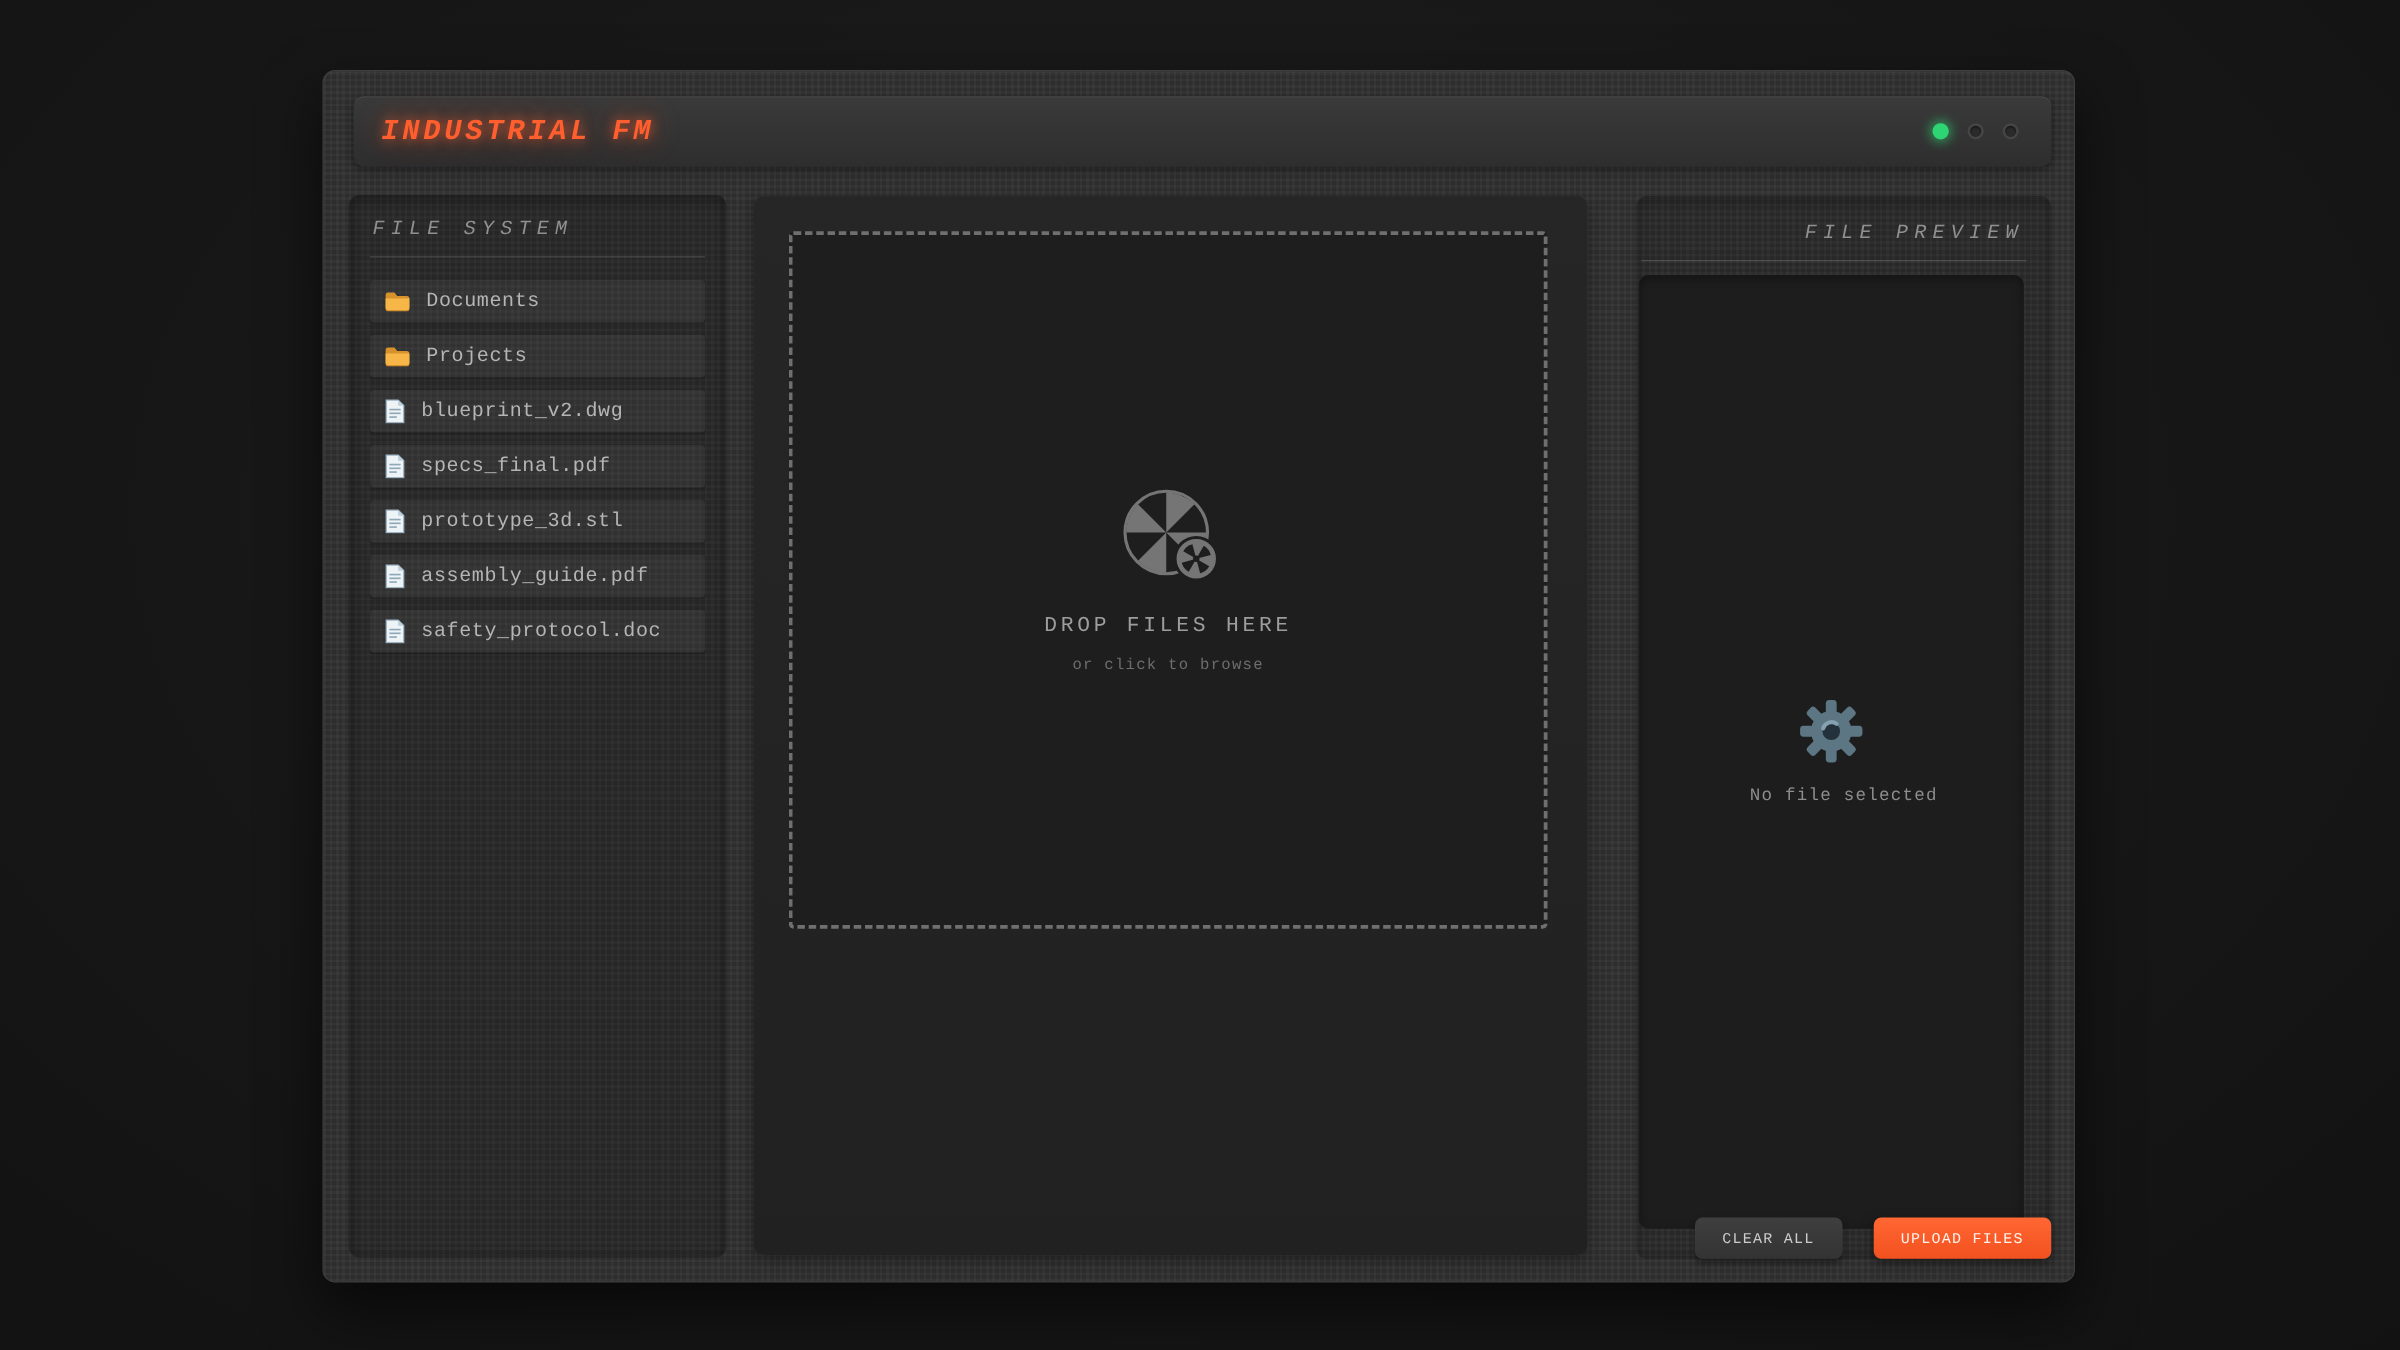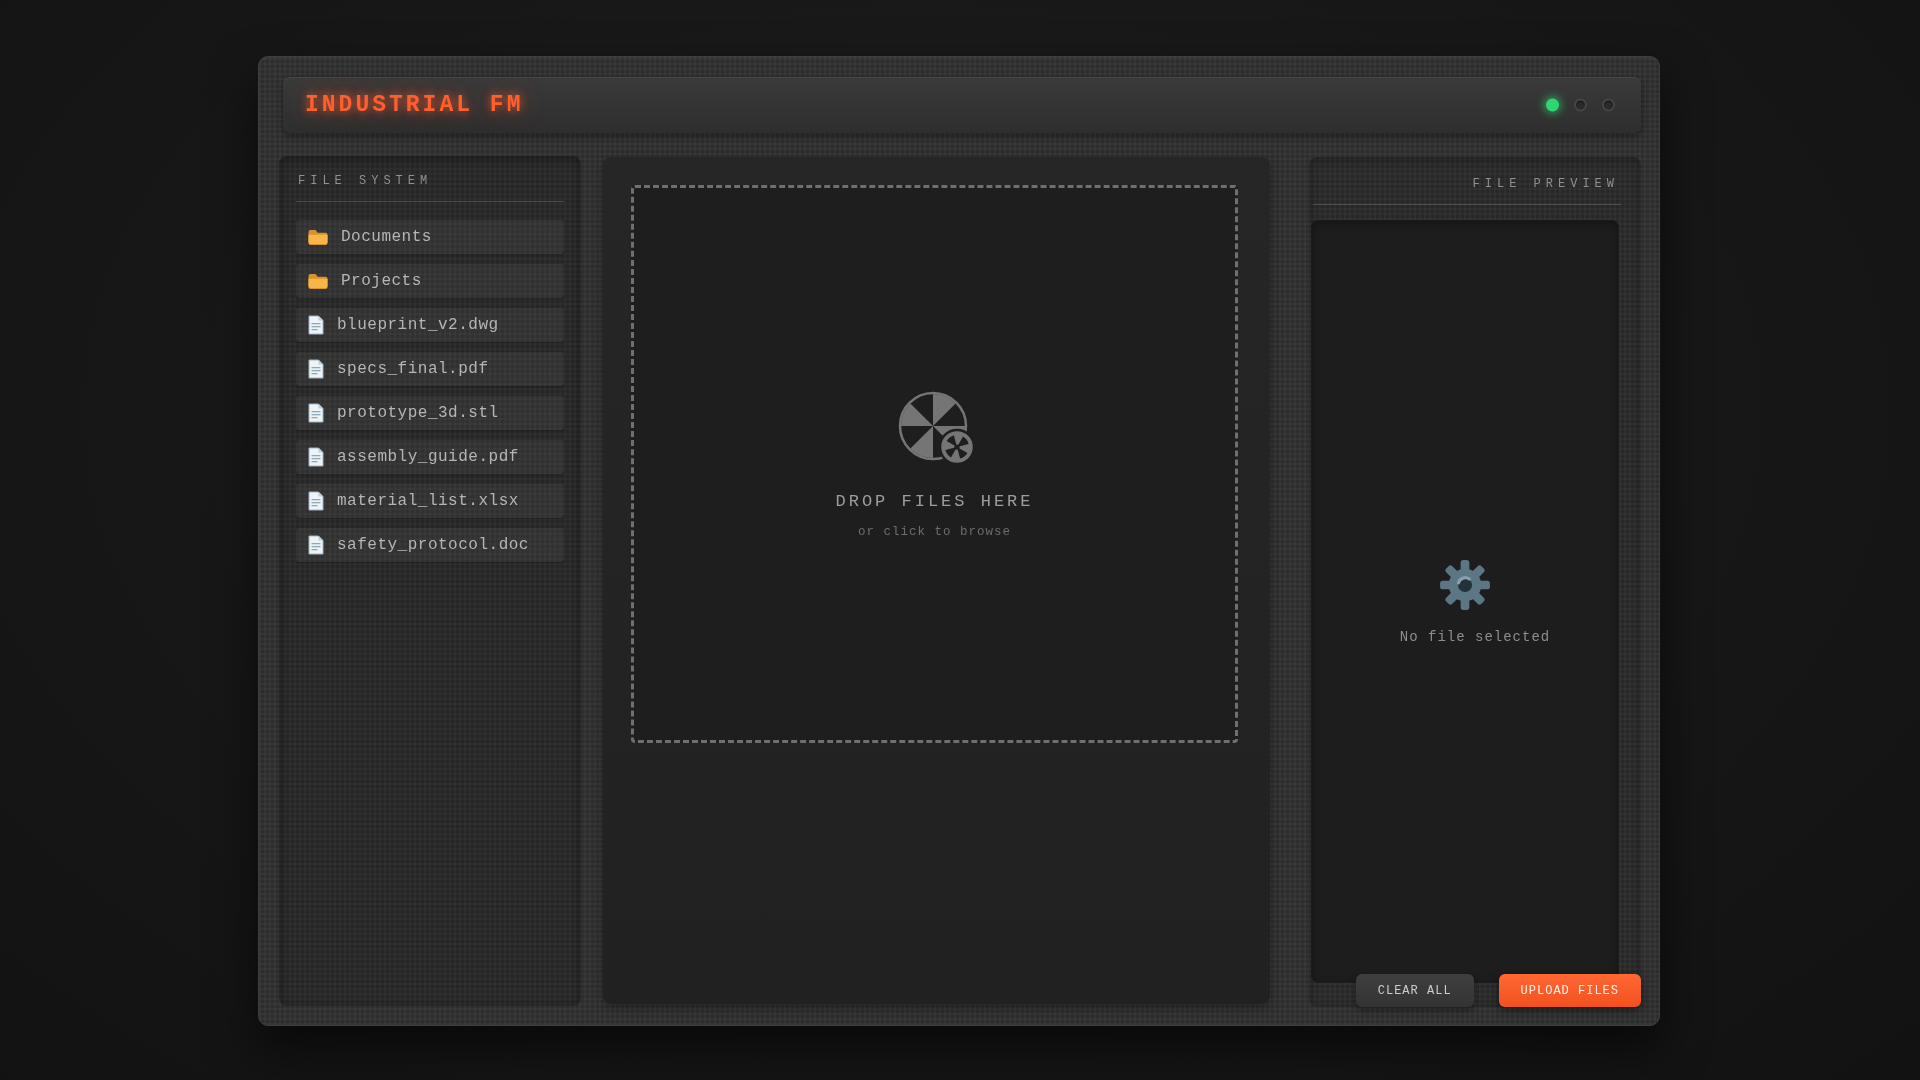--- a/index.html
+++ b/index.html
@@ -28,35 +28,36 @@
     background: linear-gradient(180deg,#3a3a3a 0%, #2e2e2e 100%);
     border-radius:8px;
     box-shadow: 0 3px 7px rgba(0,0,0,0.38), inset 0 1px 0 rgba(255,255,255,0.07);
     display:flex; align-items:center;
   }
   .title {
     margin-left:22px;
     font-size:23px; font-weight:bold; letter-spacing:3px;
     color:#ff5e2e;
     text-shadow: 0 0 10px rgba(255,94,46,0.85), 0 0 26px rgba(255,94,46,0.45);
+    font-style: italic;
   }
   .lights { position:absolute; right:26px; top:50%; transform:translateY(-50%); display:flex; gap:15px; align-items:center; }
   .light { width:13px; height:13px; border-radius:50%; }
   .light.on  { background:#2ed573; box-shadow:0 0 9px 2px rgba(46,213,115,0.65); }
   .light.off { background:#2b2b2b; border:2px solid #454545; box-shadow: inset 0 1px 2px rgba(0,0,0,0.6); }
 
   
   .sidebar {
     position:absolute; left:20px; top:99px; width:302px; height:850px;
     background: rgba(0,0,0,0.14);
     border-radius:8px;
     box-shadow: inset 0 2px 10px rgba(0,0,0,0.45), inset 0 0 0 1px rgba(255,255,255,0.03);
     padding:14px 17px 0 17px;
   }
-  .panel-header { font-size:12px; letter-spacing:5px; color:#909090; padding:4px 2px 0 2px; }
+  .panel-header { font-size:16px; letter-spacing:5px; color:#909090; padding:4px 2px 0 2px;font-style:italic; }
   .panel-divider { border:none; border-top:1px solid rgba(160,160,160,0.28); margin:13px 0 0 0; }
   .file-list { margin-top:18px; }
   .file-row {
     height:34px; margin-bottom:10px; border-radius:3px;
     background: rgba(255,255,255,0.05);
     box-shadow: 0 1px 2px rgba(0,0,0,0.25);
     display:flex; align-items:center; gap:13px; padding-left:12px;
     cursor:pointer;
   }
   .file-row .label { font-size:16px; color:#b5b5b5; letter-spacing:0.5px; }
@@ -196,33 +197,20 @@
     <span class="row-icon icon-file">
       <svg width="16" height="20" viewBox="0 0 16 20">
         <path d="M1 1 h9.5 l4.5 4.5 v13.5 h-14 z" fill="#eef3f6" stroke="#9db4c4" stroke-width="1"></path>
         <path d="M10.5 1 l4.5 4.5 h-4.5 z" fill="#bcd0dc"></path>
         <rect x="3.5" y="8" width="9" height="1.3" fill="#8fa8b8"></rect>
         <rect x="3.5" y="11" width="9" height="1.3" fill="#8fa8b8"></rect>
         <rect x="3.5" y="14" width="6" height="1.3" fill="#8fa8b8"></rect>
       </svg>
     </span>
     <span class="label">assembly_guide.pdf</span>
-  </div>
-        <div class="file-row">
-
-    <span class="row-icon icon-file">
-      <svg width="16" height="20" viewBox="0 0 16 20">
-        <path d="M1 1 h9.5 l4.5 4.5 v13.5 h-14 z" fill="#eef3f6" stroke="#9db4c4" stroke-width="1"></path>
-        <path d="M10.5 1 l4.5 4.5 h-4.5 z" fill="#bcd0dc"></path>
-        <rect x="3.5" y="8" width="9" height="1.3" fill="#8fa8b8"></rect>
-        <rect x="3.5" y="11" width="9" height="1.3" fill="#8fa8b8"></rect>
-        <rect x="3.5" y="14" width="6" height="1.3" fill="#8fa8b8"></rect>
-      </svg>
-    </span>
-    <span class="label">material_list.xlsx</span>
   </div>
         <div class="file-row">
 
     <span class="row-icon icon-file">
       <svg width="16" height="20" viewBox="0 0 16 20">
         <path d="M1 1 h9.5 l4.5 4.5 v13.5 h-14 z" fill="#eef3f6" stroke="#9db4c4" stroke-width="1"></path>
         <path d="M10.5 1 l4.5 4.5 h-4.5 z" fill="#bcd0dc"></path>
         <rect x="3.5" y="8" width="9" height="1.3" fill="#8fa8b8"></rect>
         <rect x="3.5" y="11" width="9" height="1.3" fill="#8fa8b8"></rect>
         <rect x="3.5" y="14" width="6" height="1.3" fill="#8fa8b8"></rect>

